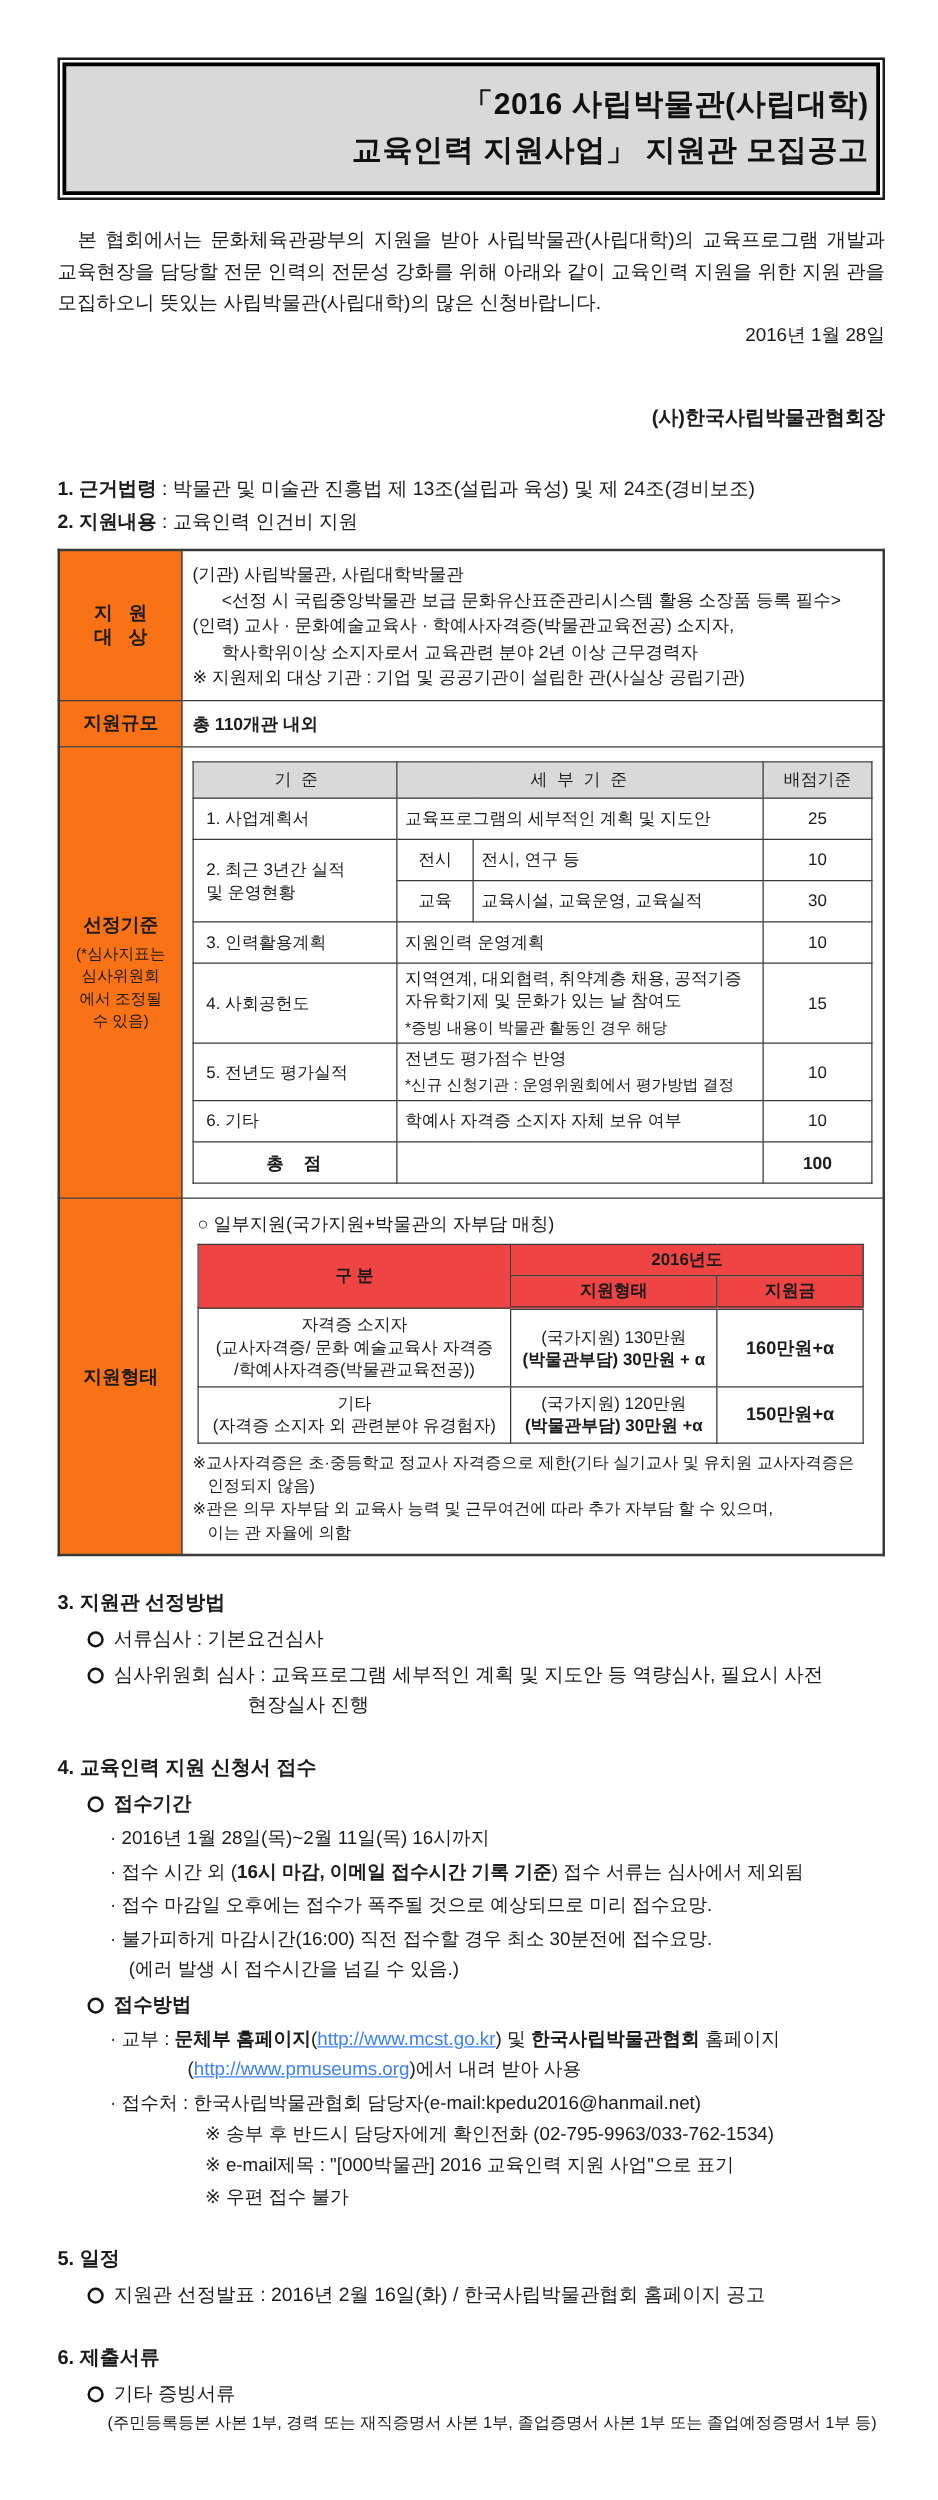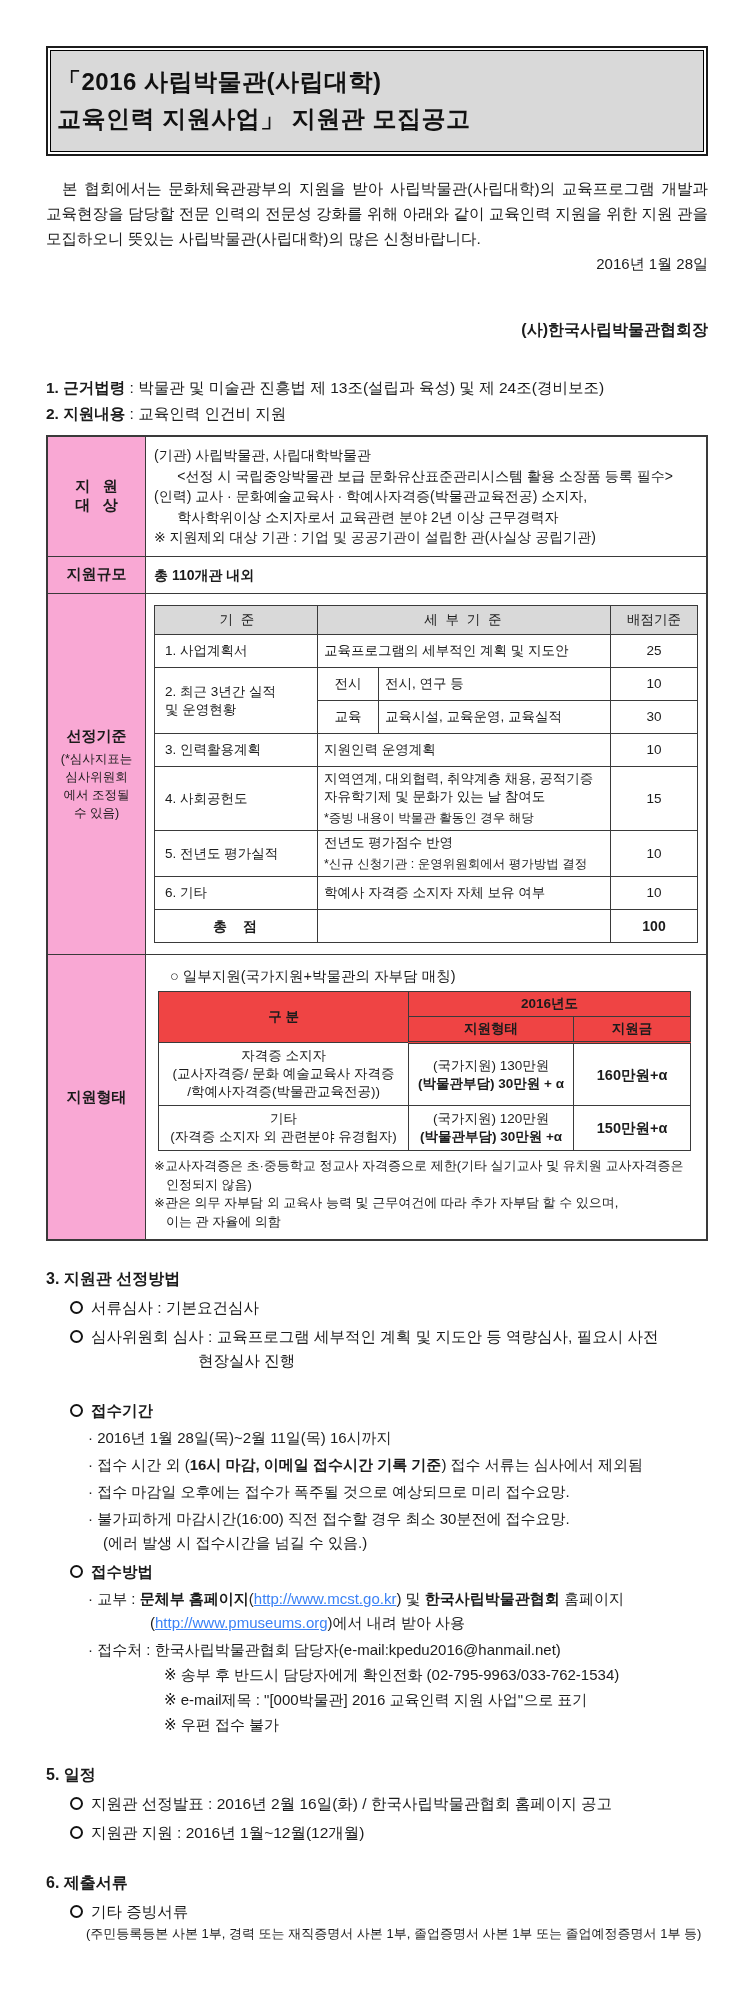--- a/index.html
+++ b/index.html
@@ -5,51 +5,51 @@
   html,body{margin:0;padding:0;}
   body{
     width:750px;height:2000px;overflow:hidden;background:#ffffff;
     font-family:"Liberation Sans","DejaVu Sans",sans-serif;color:#1b1b1b;
   }
   .page{box-sizing:border-box;width:750px;height:2000px;padding:46px 42px 0 46px;}
   .prew{white-space:pre-wrap;}
   .b{font-weight:bold;}
   
   .title-box{border:2px solid #1c1c1c;padding:2px;background:#fff;}
-  .title-box-inner{border:1px solid #000000;background:#d9d9d9;text-align:left;padding:12px 6px 14px;}
+  .title-box-inner{border:3px solid #000000;background:#d9d9d9;text-align:right;padding:12px 6px 14px;}
   .title-line{font-size:24px;font-weight:bold;line-height:37px;letter-spacing:0.5px;color:#111;}
   
   .intro{margin:20px 0 4px 0;font-size:15.5px;line-height:25px;text-align:justify;text-indent:16px;}
   .right-line{text-align:right;font-size:15px;}
   .date-line{margin-top:4px;}
   .signer-line{margin-top:46px;font-size:16px;font-weight:bold;}
   
   .sec-block{margin-top:34px;}
   .sec-line{font-size:15.5px;line-height:26px;}
   
   table{border-collapse:collapse;}
   .outer{width:100%;margin-top:8px;border:2px solid #3a3a3a;table-layout:fixed;}
   .outer > tbody > tr > td{border:1px solid #3a3a3a;vertical-align:middle;}
-  .hdr{width:93px;background:#f9a8d4;text-align:center;font-weight:bold;font-size:15px;padding:4px 2px;}
+  .hdr{width:93px;background:#f97316;text-align:center;font-weight:bold;font-size:15px;padding:4px 2px;}
   .cell{padding:8px 8px;font-size:14px;line-height:20.5px;}
   .hdr .small{font-weight:normal;font-size:12.5px;line-height:18px;margin-top:4px;}
   
   .criteria{width:100%;margin:3px 0;}
   .criteria th,.criteria td{border:1px solid #3a3a3a;font-size:13.5px;padding:3px 6px;}
   .criteria th{background:#d9d9d9;font-weight:normal;text-align:center;letter-spacing:2px;height:22px;}
   .criteria .c-name{width:146px;text-align:left;padding-left:10px;}
   .criteria .c-sub{width:48px;text-align:center;}
   .criteria .c-det{text-align:left;}
   .criteria .c-score{width:74px;text-align:center;}
   .criteria td{height:26px;line-height:18px;}
   .criteria .note{font-size:12.5px;margin-top:3px;}
   .criteria .total td{font-size:14px;}
   .criteria .total .c-name{text-align:center;font-weight:bold;letter-spacing:6px;}
   
-  .form-bullet{font-size:14.5px;line-height:22px;margin:2px 0 4px 16px;}
+  .form-bullet{font-size:14.5px;line-height:22px;margin:2px 0 4px 4px;}
   .formtbl{width:98%;margin:0 0 6px 4px;}
   .formtbl th,.formtbl td{border:1px solid #3a3a3a;font-size:13.5px;text-align:center;}
   .formtbl th{background:#ef4444;font-weight:bold;height:22px;}
   .formtbl .head2 th{border-bottom:3px double #3a3a3a;}
   .formtbl .f-cat{width:47%;}
   .formtbl .f-typ{width:31%;}
   .formtbl td{padding:4px 2px;line-height:18px;}
   .formtbl .amt{font-weight:bold;font-size:14.5px;}
   .form-note{font-size:13px;line-height:18.5px;}
   .form-note .hang{padding-left:12px;}
@@ -229,20 +229,21 @@
       <span class="bt">서류심사 : 기본요건심사</span>
     </div>
     <div class="bullet">
       <span class="ring"></span>
       <span class="bt">심사위원회 심사 : 교육프로그램 세부적인 계획 및 지도안 등 역량심사, 필요시 사전</span>
     </div>
     <div class="wrap2">현장실사 진행</div>
   </div>
 
   <div class="section">
+    <div class="sec-title">4. 교육인력 지원 신청서 접수</div>
     <div class="bullet">
       <span class="ring"></span>
       <span class="bt b">접수기간</span>
     </div>
     <div class="ind2">· 2016년 1월 28일(목)~2월 11일(목) 16시까지</div>
     <div class="ind2">
       <span>· 접수 시간 외 (</span><span class="b">16시 마감, 이메일 접수시간 기록 기준</span><span>) 접수 서류는 심사에서 제외됨</span>
     </div>
     <div class="ind2">· 접수 마감일 오후에는 접수가 폭주될 것으로 예상되므로 미리 접수요망.</div>
     <div class="ind2">· 불가피하게 마감시간(16:00) 직전 접수할 경우 최소 30분전에 접수요망.</div>
@@ -262,24 +263,20 @@
     <div class="ind-note">※ e-mail제목 : "[000박물관] 2016 교육인력 지원 사업"으로 표기</div>
     <div class="ind-note">※ 우편 접수 불가</div>
   </div>
 
   <div class="section">
     <div class="sec-title">5. 일정</div>
     <div class="bullet">
       <span class="ring"></span>
       <span class="bt">지원관 선정발표 : 2016년 2월 16일(화) / 한국사립박물관협회 홈페이지 공고</span>
     </div>
-    <div class="bullet">
-      <span class="ring"></span>
-      <span class="bt">지원관 지원 : 2016년 1월~12월(12개월)</span>
-    </div>
   </div>
 
   <div class="section">
     <div class="sec-title">6. 제출서류</div>
     <div class="bullet">
       <span class="ring"></span>
       <span class="bt">기타 증빙서류</span>
     </div>
     <div class="s6-note">(주민등록등본 사본 1부, 경력 또는 재직증명서 사본 1부, 졸업증명서 사본 1부 또는 졸업예정증명서 1부 등)</div>
   </div>

